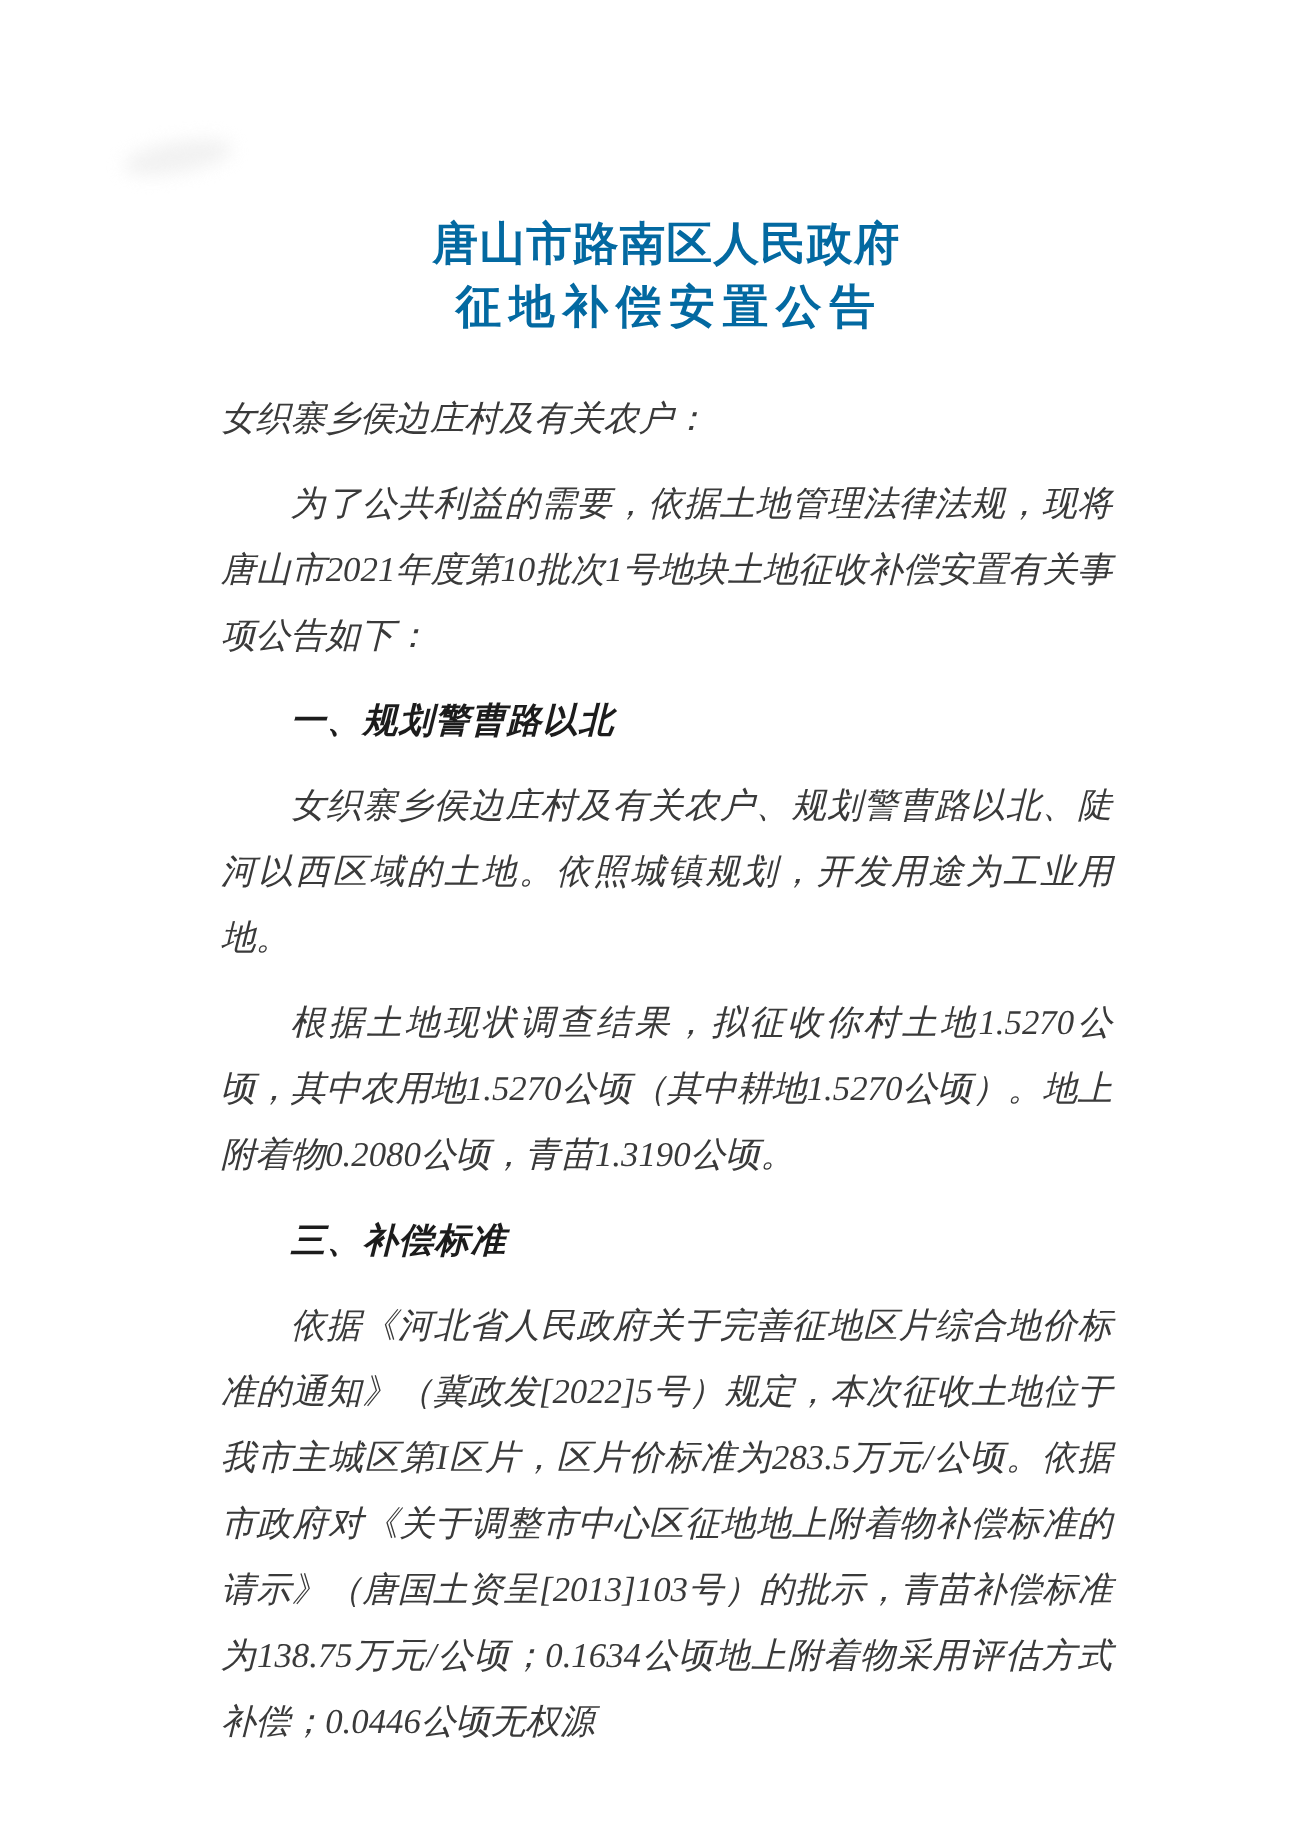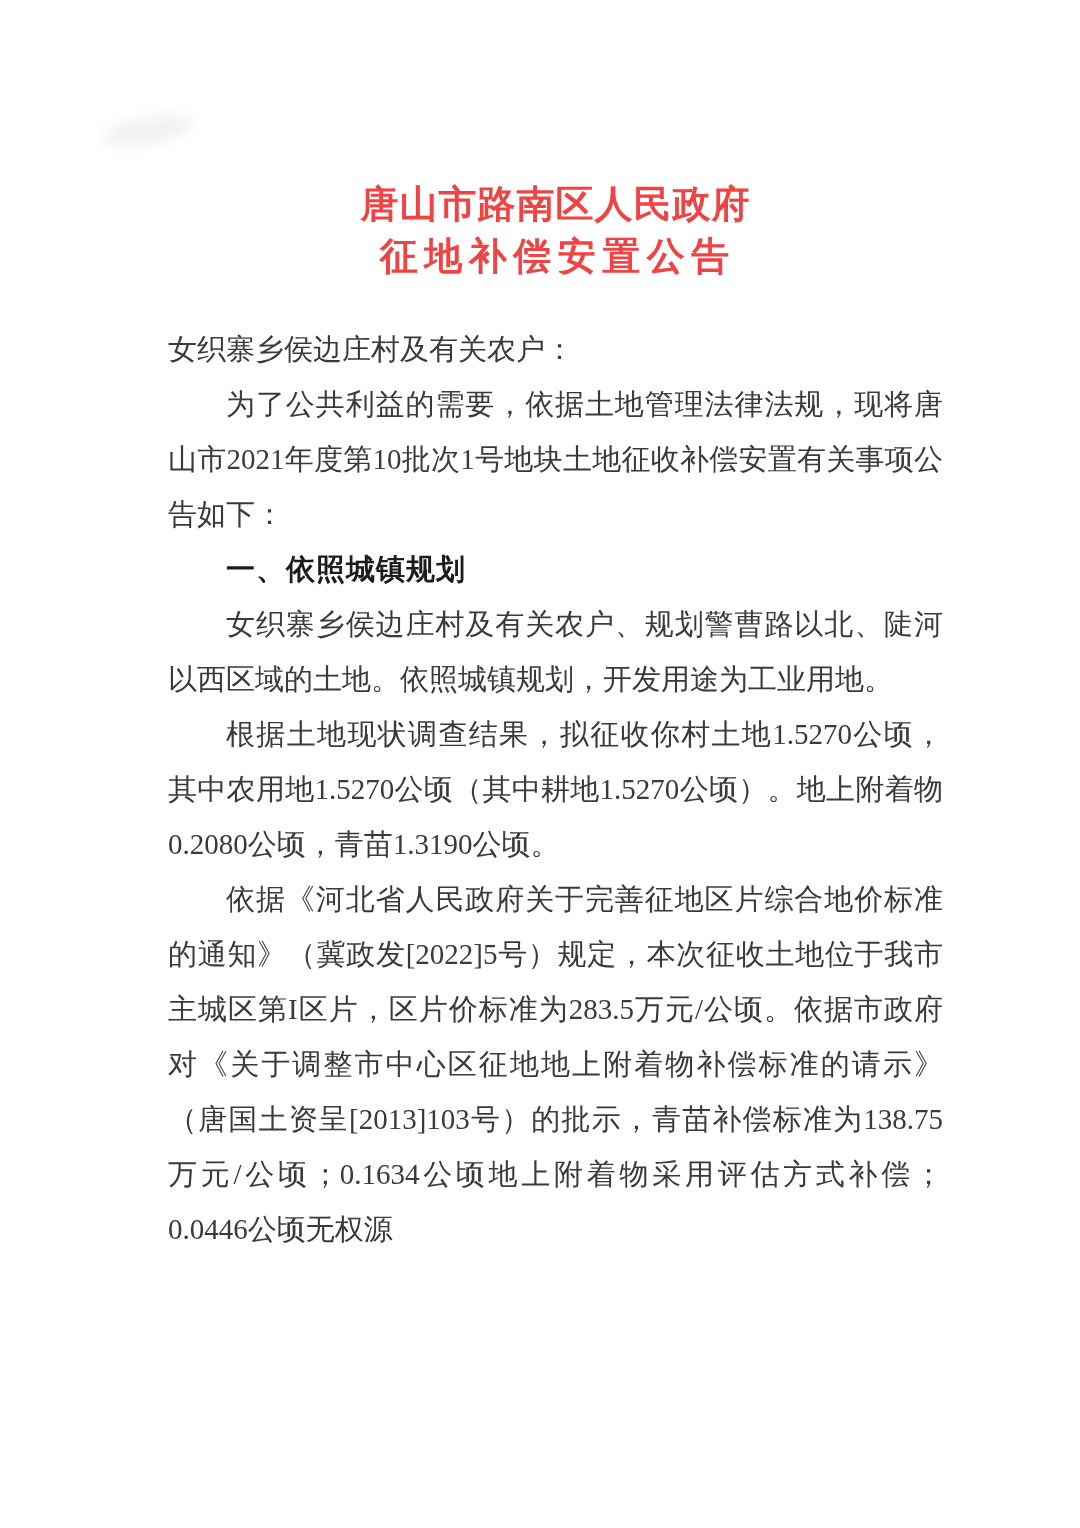--- a/index.html
+++ b/index.html
@@ -36,38 +36,39 @@
     width: 775px;
   }
   .title-block {
     margin-top: 178px;
     text-align: center;
   }
   .title-line {
     font-size: 38px;
     line-height: 52px;
     font-weight: 700;
-    color: #ef4444;
+    color: #0369a1;
     letter-spacing: 1px;
     font-family: "Liberation Serif", "DejaVu Serif", serif;
   }
   .title-line.spaced {
     word-spacing: -7px;
     letter-spacing: 2px;
   }
   .doc-body {
     margin-top: 40px;
     font-size: 29px;
     line-height: 55px;
     color: #3a3a3a;
     text-align: justify;
     text-justify: inter-character;
   }
   .doc-body p {
-    margin: 0;
+    margin: 16px;
+    font-style: italic;
   }
   .para-indent {
     text-indent: 58px;
   }
   .section-heading {
     font-family: "Liberation Sans", "DejaVu Sans", sans-serif;
     font-weight: 700;
     color: #1c1c1c;
     text-indent: 58px;
     font-size: 29px;
@@ -85,22 +86,23 @@
     <div class="title-block">
       <div class="title-line">唐山市路南区人民政府</div>
       <div class="title-line spaced">征 地 补 偿 安 置 公 告</div>
     </div>
 
     <div class="doc-body">
       <p>女织寨乡侯边庄村及有关农户：</p>
 
       <p class="para-indent">为了公共利益的需要，依据土地管理法律法规，现将唐山市2021年度第10批次1号地块土地征收补偿安置有关事项公告如下：</p>
 
-      <p class="section-heading">一、依照城镇规划</p>
+      <p class="section-heading">一、规划警曹路以北</p>
       <p class="para-indent">女织寨乡侯边庄村及有关农户、规划警曹路以北、陡河以西区域的土地。依照城镇规划，开发用途为工业用地。</p>
 
       <p class="para-indent">根据土地现状调查结果，拟征收你村土地1.5270公顷，其中农用地1.5270公顷（其中耕地1.5270公顷）。地上附着物0.2080公顷，青苗1.3190公顷。</p>
 
+      <p class="section-heading">三、补偿标准</p>
       <p class="para-indent">依据《河北省人民政府关于完善征地区片综合地价标准的通知》（冀政发[2022]5号）规定，本次征收土地位于我市主城区第I区片，区片价标准为283.5万元/公顷。依据市政府对《关于调整市中心区征地地上附着物补偿标准的请示》（唐国土资呈[2013]103号）的批示，青苗补偿标准为138.75万元/公顷；0.1634公顷地上附着物采用评估方式补偿；0.0446公顷无权源</p>
     </div>
 
   </div>
 </div>
 
 </body></html>

